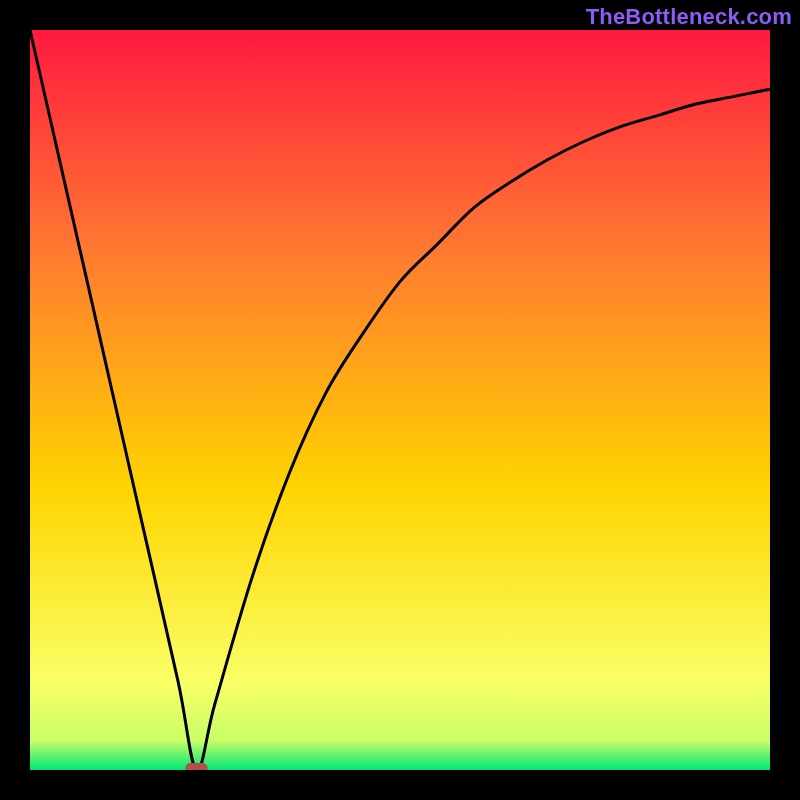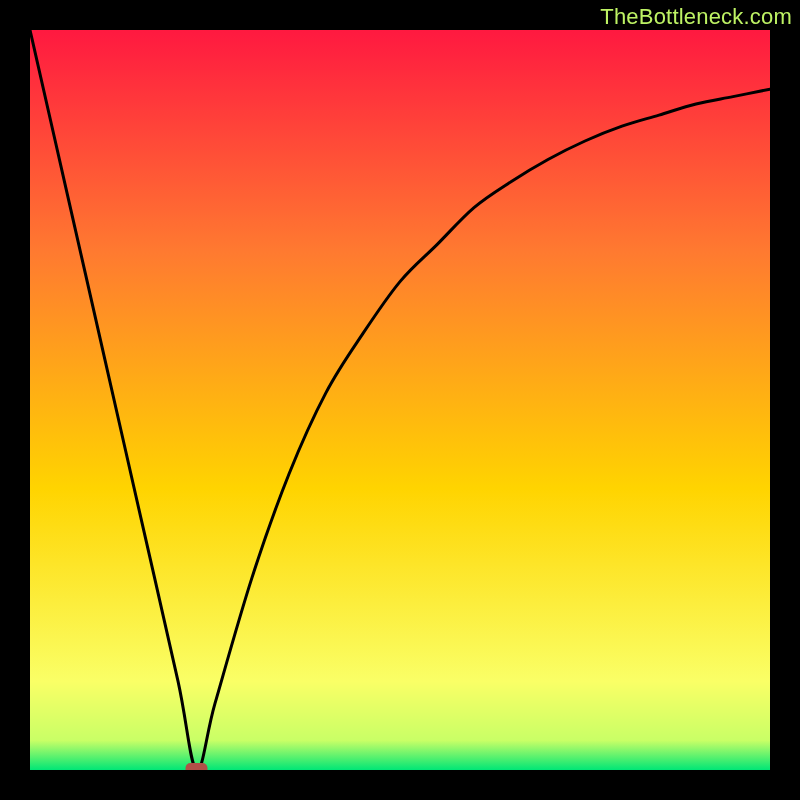--- a/index.html
+++ b/index.html
@@ -21,24 +21,24 @@
     position: absolute;
     left: 30px;
     top: 30px;
     width: 740px;
     height: 740px;
   }
   .watermark {
     position: absolute;
     top: 4px;
     right: 8px;
-    color: #bef264;
+    color: #8b5cf6;
     font-size: 22px;
     letter-spacing: 0.2px;
-    font-weight: 400;
+    font-weight: 700;
   }
   svg { display: block; }
 </style>
 </head>
 <body>
 
 <div class="frame">
   <div class="watermark">TheBottleneck.com</div>
 
   <div class="plot">

